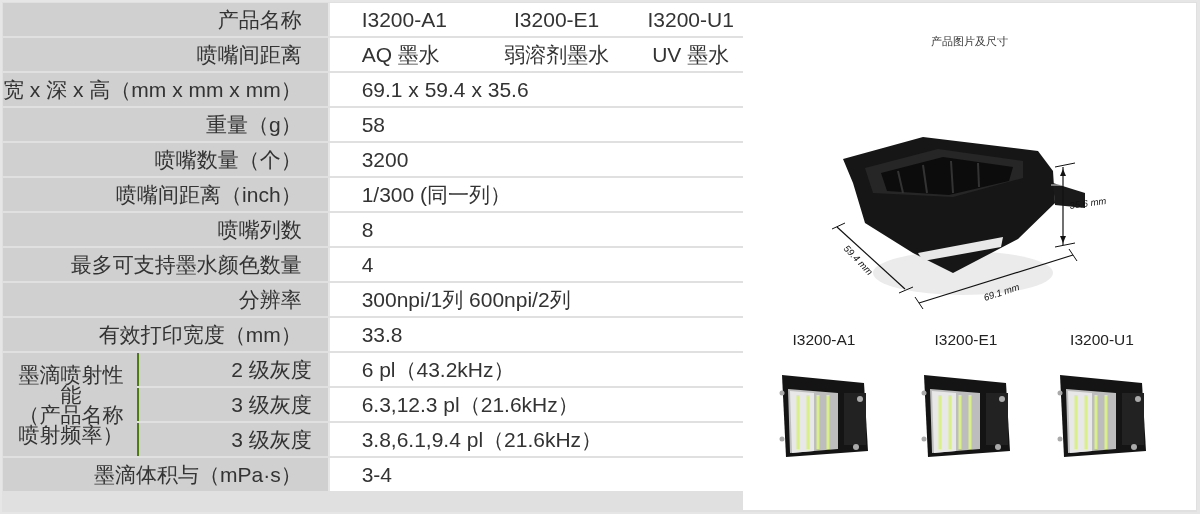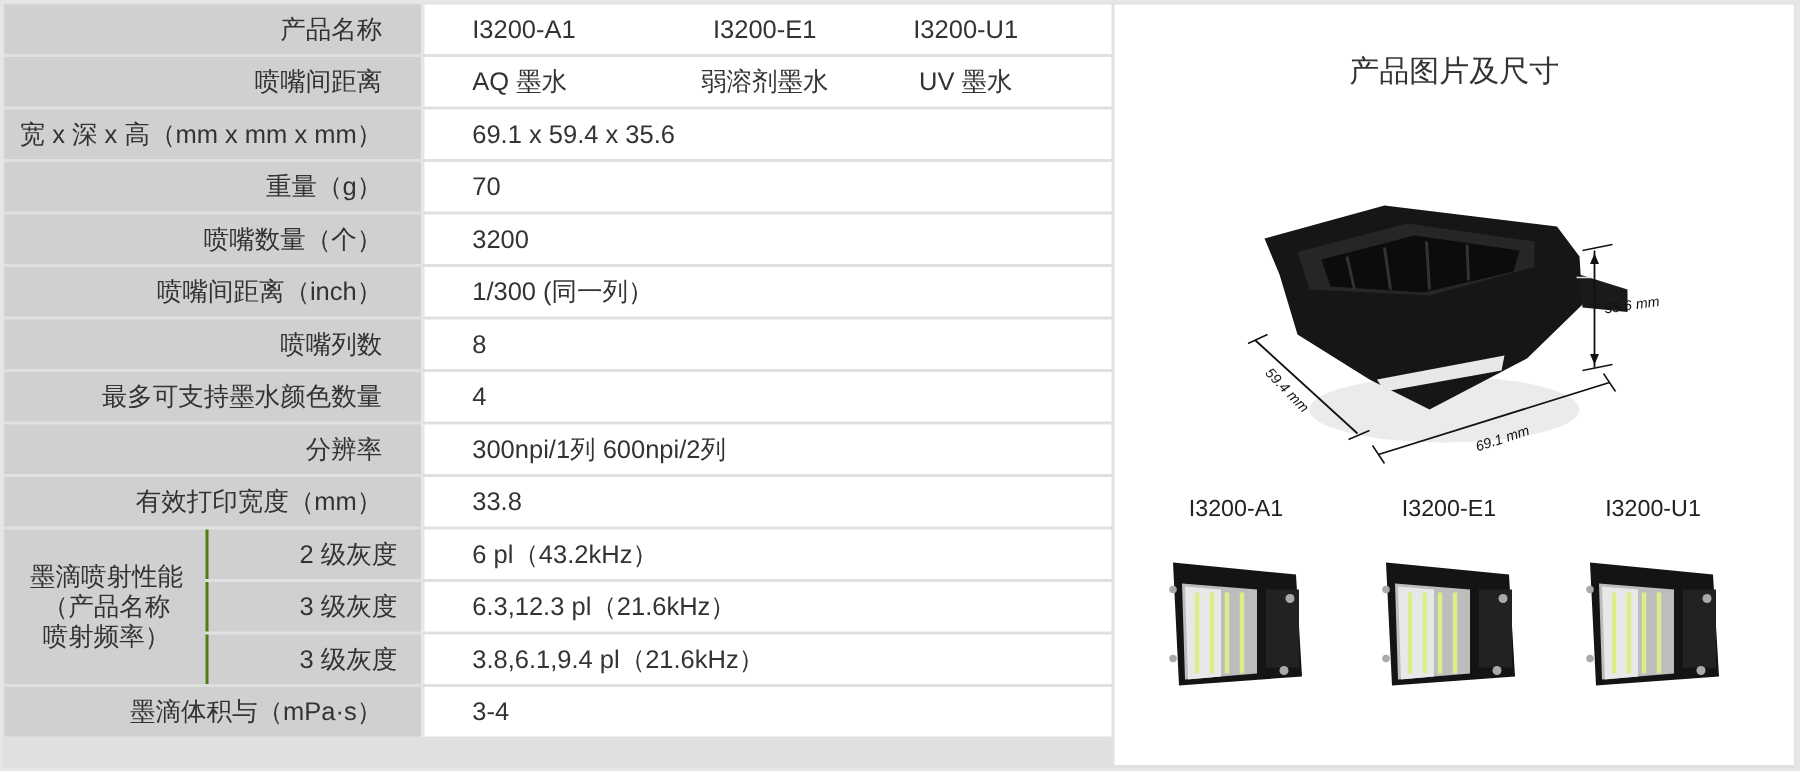--- a/index.html
+++ b/index.html
@@ -14,21 +14,21 @@
     position:absolute; left:2px; top:2px; width:1195px; height:510px;
     background:#e0e0e0;
   }
   table.spec {
     position:absolute; left:3px; top:3px;
     border-collapse:separate; border-spacing:0 2px;
     width:738px;
     margin-top:-2px;
   }
   table.spec td {
-    height:33px; padding:0; font-size:17px; vertical-align:middle;
+    height:33px; padding:0; font-size:21px; vertical-align:middle;
   }
   td.lbl {
     background:#d0d0d0; text-align:right; padding-right:26px !important;
     color:#333; white-space:nowrap;
   }
   td.sub {
     background:#d0d0d0; text-align:right; padding-right:16px !important;
     border-left:2px solid #4d7c0f;
   }
   td.grp {
@@ -44,21 +44,21 @@
   .trio span { display:inline-block; }
   .trio .c1 { width:126px; }
   .trio .c2 { width:138px; text-align:center; }
   .trio .c3 { width:130px; text-align:center; }
   .panel {
     position:absolute; left:743px; top:3px; width:453px; height:507px;
     background:#ffffff;
   }
   .panel-title {
     position:absolute; top:31px; left:0; width:100%; text-align:center;
-    font-size:20px; color:#333;
+    font-size:11px; color:#333;
   }
   .big-head { position:absolute; left:80px; top:120px; width:300px; height:190px; }
   .models { position:absolute; top:328px; left:0; width:100%; }
   .model { position:absolute; text-align:center; width:130px; }
   .model .name { font-size:15.5px; color:#222; }
   .model svg { margin-top:14px; }
 </style>
 </head>
 <body>
 
@@ -85,21 +85,21 @@
         <span class="c3">UV 墨水</span>
       </div>
     </td>
   </tr>
   <tr>
     <td class="lbl" colspan="2">宽 x 深 x 高（mm x mm x mm）</td>
     <td class="val">69.1 x 59.4 x 35.6</td>
   </tr>
   <tr>
     <td class="lbl" colspan="2">重量（g）</td>
-    <td class="val">70</td>
+    <td class="val">58</td>
   </tr>
   <tr>
     <td class="lbl" colspan="2">喷嘴数量（个）</td>
     <td class="val">3200</td>
   </tr>
   <tr>
     <td class="lbl" colspan="2">喷嘴间距离（inch）</td>
     <td class="val">1/300 (同一列）</td>
   </tr>
   <tr>

